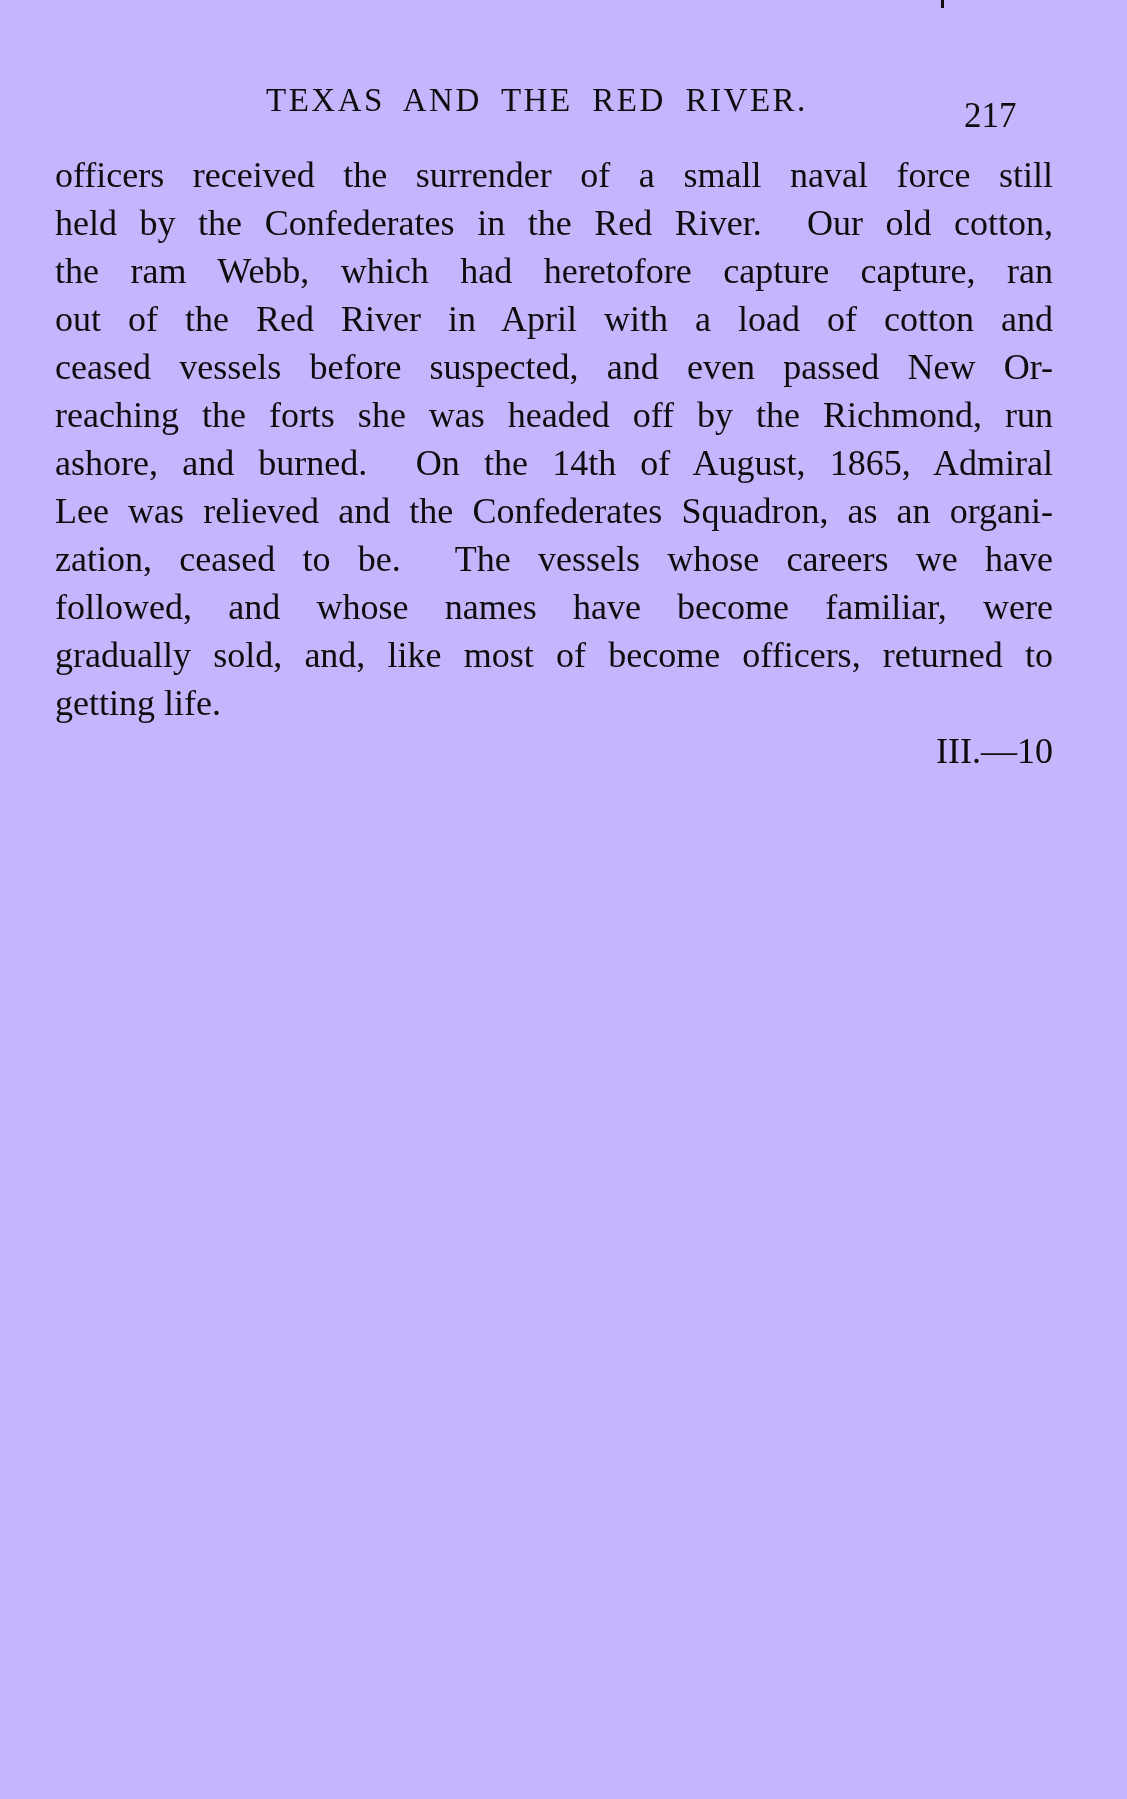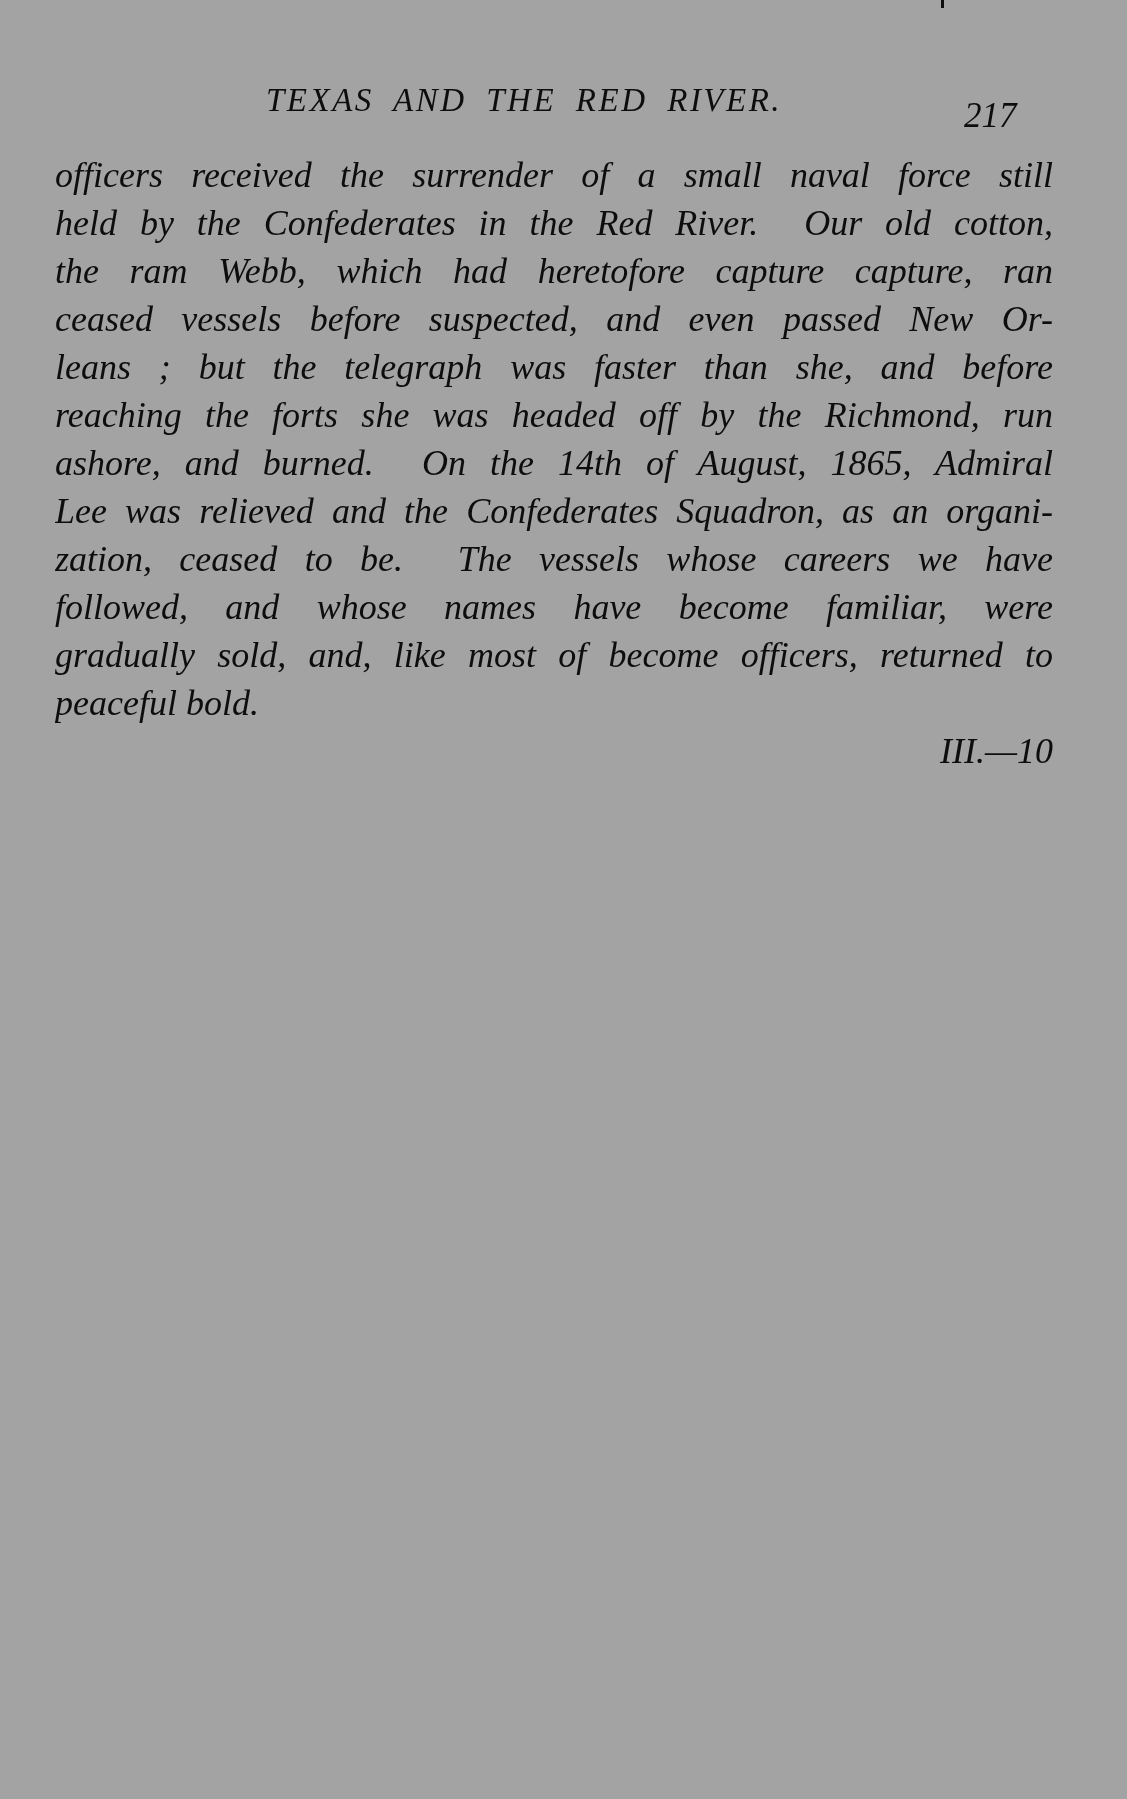--- a/index.html
+++ b/index.html
@@ -8,22 +8,21 @@
     height: 1799px;
     background: #ffffff;
     position: relative;
     overflow: hidden;
     font-family: "Liberation Serif", serif;
     color: #0d0d0d;
   }
   .scan-page {
     position: absolute;
     inset: 0;
-    background: #a3a3a3;
-    font-style: italic;
+    background: #c4b5fd;
   }
   .running-head {
     position: absolute;
     top: 82px;
     left: 266px;
     font-size: 33px;
     letter-spacing: 2.5px;
     word-spacing: 9px;
     white-space: nowrap;
     color: #0d0d0d;
@@ -77,25 +76,25 @@
   <span class="artifact-tick"></span>
 
   <span class="running-head">TEXAS AND THE RED RIVER.</span>
 
   <span class="page-number">217</span>
 
   <div class="text-block">
     <div class="line">officers received the surrender of a small naval force still</div>
     <div class="line">held by the Confederates in the Red River.  Our old cotton,</div>
     <div class="line">the ram Webb, which had heretofore capture capture, ran</div>
+    <div class="line">out of the Red River in April with a load of cotton and</div>
     <div class="line">ceased vessels before suspected, and even passed New Or-</div>
-    <div class="line">leans ; but the telegraph was faster than she, and before</div>
     <div class="line">reaching the forts she was headed off by the Richmond, run</div>
     <div class="line">ashore, and burned.  On the 14th of August, 1865, Admiral</div>
     <div class="line">Lee was relieved and the Confederates Squadron, as an organi-</div>
     <div class="line">zation, ceased to be.  The vessels whose careers we have</div>
     <div class="line">followed, and whose names have become familiar, were</div>
     <div class="line">gradually sold, and, like most of become officers, returned to</div>
-    <div class="line last-of-paragraph">peaceful bold.</div>
+    <div class="line last-of-paragraph">getting life.</div>
     <div class="signature-line">III.—10</div>
   </div>
 
 </div>
 
 </body></html>

